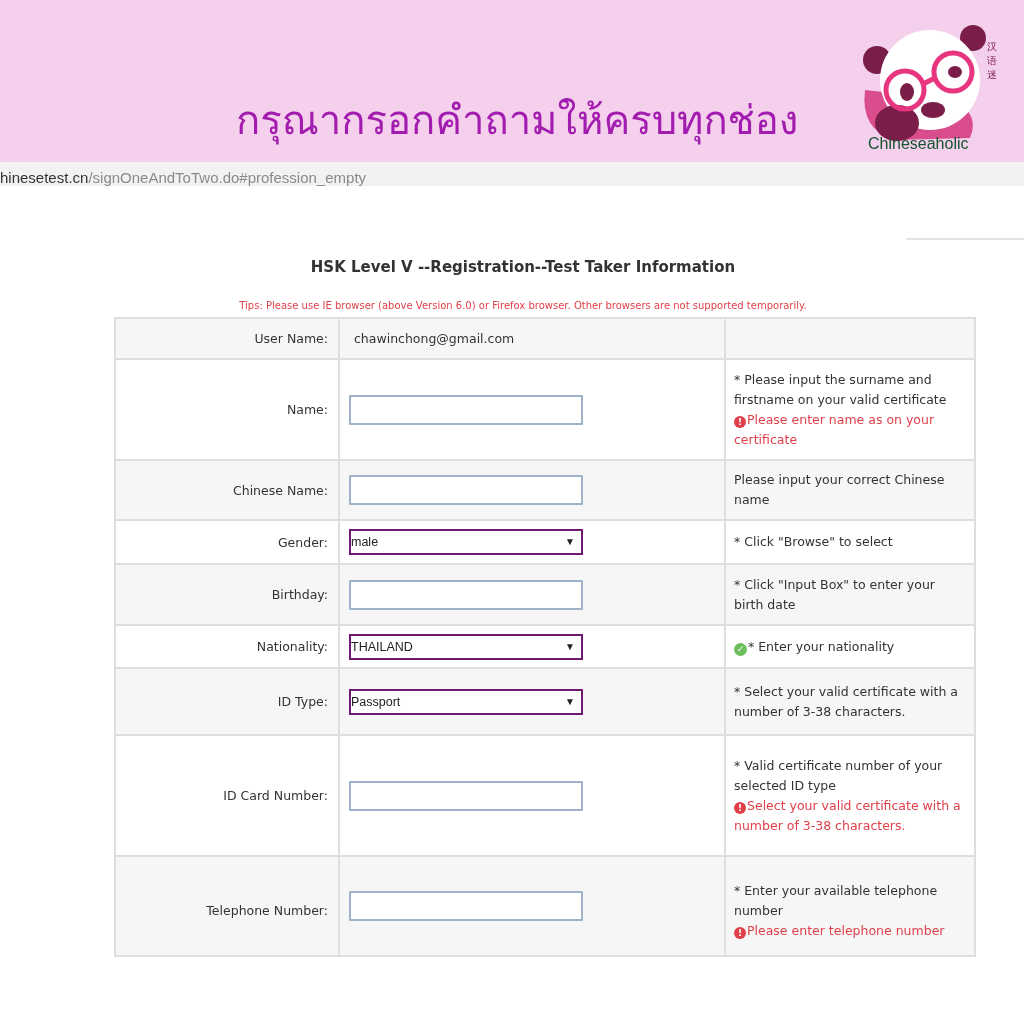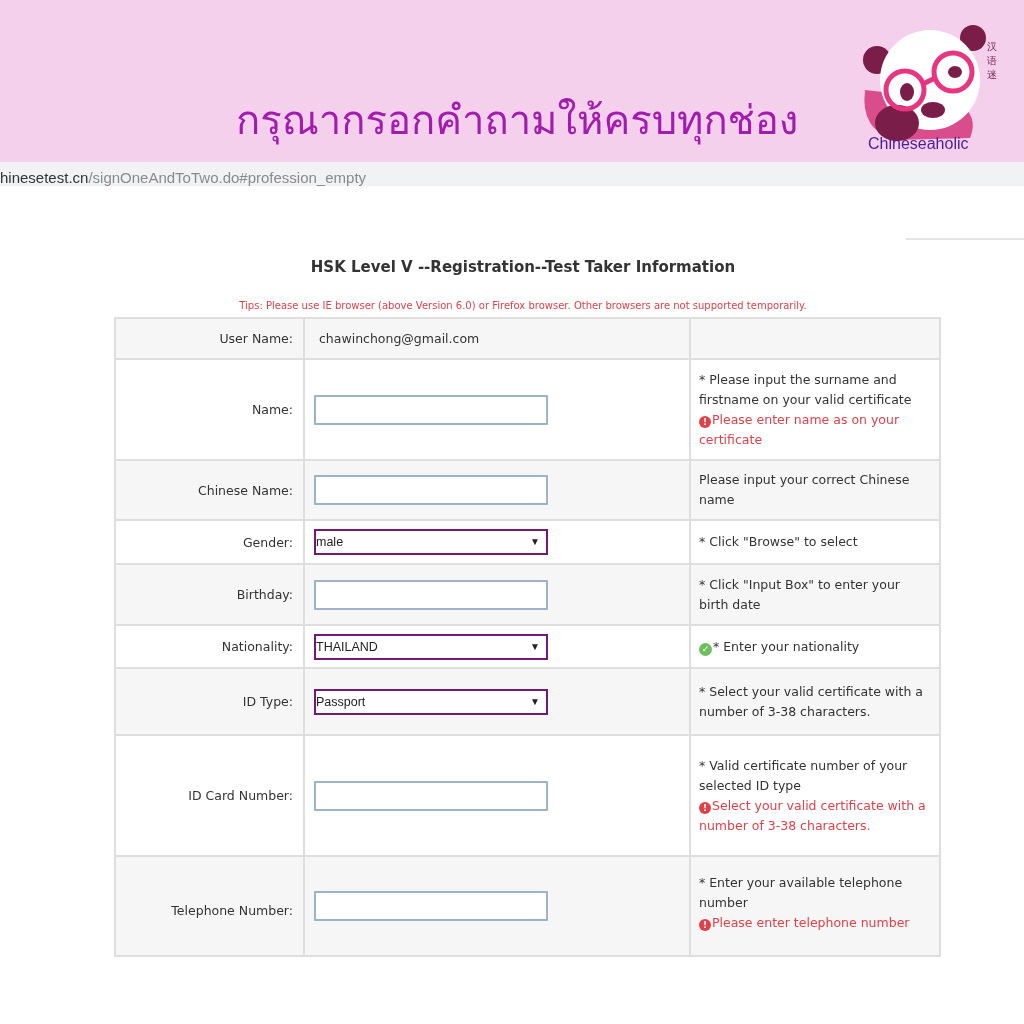--- a/index.html
+++ b/index.html
@@ -2,37 +2,37 @@
 <html><head>
   <meta charset="utf-8">
   <style>
     * { box-sizing: border-box; margin: 0; padding: 0; }
     html, body { width: 1024px; height: 1024px; overflow: hidden; background: #ffffff; }
     body { position: relative; font-family: "DejaVu Sans", sans-serif; }
 
     .banner { position: absolute; left: 0; top: 0; width: 1024px; height: 162px; background: #f4d0ec; }
     .banner-title { position: absolute; left: 236px; top: 88px; font-family: "DejaVu Sans", sans-serif; font-size: 40px; color: #a21caf; letter-spacing: 0px; white-space: nowrap; }
     .logo { position: absolute; left: 855px; top: 20px; width: 150px; height: 140px; }
-    .logo-text { position: absolute; left: 868px; top: 135px; font-family: "Liberation Sans", sans-serif; font-size: 16px; color: #4c1d95; }
+    .logo-text { position: absolute; left: 868px; top: 135px; font-family: "Liberation Sans", sans-serif; font-size: 16px; color: #14532d; }
     .logo-cn { position: absolute; left: 985px; top: 40px; font-size: 10px; color: #7a1d48; width: 14px; line-height: 14px; text-align: center; }
 
     .urlbar { position: absolute; left: 0; top: 162px; width: 1024px; height: 24px; background: #f1f2f3; }
     .url-text { position: absolute; left: 0; top: 7px; font-family: "Liberation Sans", sans-serif; font-size: 15px; color: #8a8a8a; white-space: nowrap; }
     .url-host { color: #333333; }
 
     .right-rule { position: absolute; left: 906px; top: 238px; width: 118px; height: 2px; background: #e4e4e4; }
 
     .form-title { position: absolute; left: 0; width: 1046px; top: 258px; text-align: center; font-family: "DejaVu Sans", sans-serif; font-weight: bold; font-size: 15px; color: #333333; }
     .tips { position: absolute; left: 0; width: 1046px; top: 300px; text-align: center; font-family: "DejaVu Sans", sans-serif; font-size: 10px; color: #e0404a; }
 
     .form-table { position: absolute; left: 114px; top: 317px; width: 820px; border-collapse: collapse; table-layout: fixed; }
     .form-table td { border: 2px solid #dedede; font-family: "DejaVu Sans", sans-serif; font-size: 12.5px; color: #333333; vertical-align: middle; }
     .form-table tr.gray td { background: #f6f6f6; }
     .form-table tr.white td { background: #ffffff; }
-    .c-label { width: 189px; text-align: right; padding-right: 10px; }
+    .c-label { width: 224px; text-align: right; padding-right: 10px; }
     .c-field { width: 386px; padding-left: 9px; border-radius: 6px; }
     .c-hint { width: 250px; padding: 6px 8px; line-height: 20px; }
     .hint-err { color: #e0404a; }
 
     .text-input { display: block; width: 234px; height: 30px; border: 2px solid #9fb3c8; background: #fff; border-radius: 1px; }
     .select-box { position: relative; width: 234px; height: 26px; border: 2px solid #701a75; background: #fff; font-family: "Liberation Sans", sans-serif; font-size: 12.5px; color: #222; line-height: 22px; }
     .select-box .arrow { position: absolute; right: 6px; top: 0; font-size: 10px; color: #222; }
 
     .icon-err { display: inline-block; width: 12px; height: 12px; border-radius: 50%; background: #e0404a; color: #fff; font-size: 9px; line-height: 12px; text-align: center; font-weight: bold; vertical-align: -1px; margin-right: 1px; }
     .icon-ok { display: inline-block; width: 13px; height: 13px; border-radius: 50%; background: #6dbf5e; color: #fff; font-size: 9px; line-height: 13px; text-align: center; vertical-align: -1px; margin-right: 1px; }
@@ -145,21 +145,21 @@
       <div>* Valid certificate number of your selected ID type</div>
       <div class="hint-err"><span class="icon-err">!</span><span>Select your valid certificate with a number of 3-38 characters.</span></div>
     </td>
   </tr>
 
   <tr class="gray" style="height:100px">
     <td class="c-label" style="padding-top:8px">Telephone Number:</td>
     <td class="c-field">
           <input class="text-input" type="text" value="" style="">
         </td>
-    <td class="c-hint" style="vertical-align:top;padding-top:16px">
+    <td class="c-hint" style="vertical-align:top;padding-top:24px">
       <div>* Enter your available telephone number</div>
       <div class="hint-err"><span class="icon-err">!</span><span>Please enter telephone number</span></div>
     </td>
   </tr>
 </tbody>
   </table>
 
 <div class="bottom-fade"></div>
 
 </body></html>

